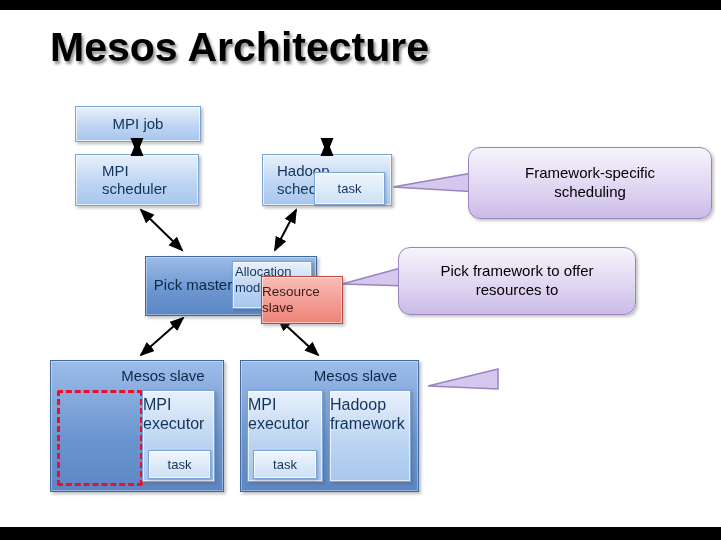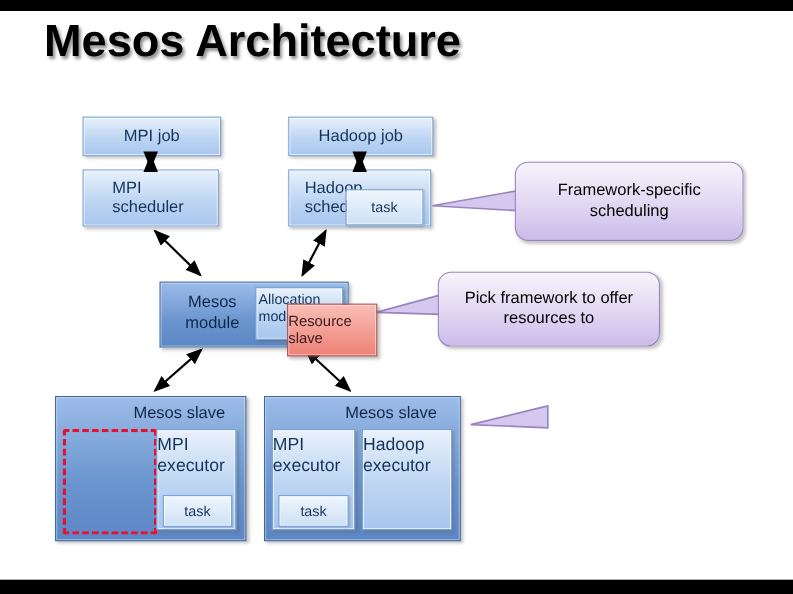--- a/index.html
+++ b/index.html
@@ -3,38 +3,38 @@
 <meta charset="utf-8">
 <style>
   html,body{margin:0;padding:0;background:#fff;}
   .slide{position:relative;width:721px;height:540px;background:#ffffff;overflow:hidden;
          font-family:"Liberation Sans","DejaVu Sans",sans-serif;}
   .abs{position:absolute;}
   .bar{position:absolute;left:0;width:721px;background:#000;z-index:10;}
   .bar.top{top:0;height:10px;}
   .bar.bottom{bottom:0;height:13px;}
 
-  .title{position:absolute;left:40px;top:14px;margin:0;font-size:41px;font-weight:800;
+  .title{position:absolute;left:40px;top:14px;margin:10px;font-size:41px;font-weight:800;
          color:#000;letter-spacing:0px;text-shadow:2px 3px 3px #8f8f8f;z-index:2;}
 
   .bluebox{position:absolute;display:flex;align-items:center;justify-content:center;text-align:left;
            background:linear-gradient(#e9f1fb,#bdd5f2 55%,#a8c6ee);
            border:1px solid #7da4d6;color:#13335c;line-height:1.2;
            box-shadow:2px 2px 3px rgba(90,90,90,.4), inset 0 0 0 1px rgba(255,255,255,.65);}
   .darkbox{position:absolute;background:linear-gradient(#9cbce8,#6b95cf 60%,#5c87c5);
            border:1px solid #41699f;color:#0f2747;
            box-shadow:2px 2px 3px rgba(90,90,90,.4), inset 0 0 0 1px rgba(255,255,255,.35);}
   .taskbox{position:absolute;display:flex;align-items:center;justify-content:center;text-align:center;
            background:linear-gradient(#eff6fc,#cde0f5);
            border:1px solid #7da4d6;color:#13335c;
            box-shadow:1px 1px 2px rgba(90,90,90,.4), inset 0 0 0 1px rgba(255,255,255,.7);}
   .callout{position:absolute;display:flex;align-items:center;justify-content:center;text-align:center;
            background:linear-gradient(#f7f4fb,#dcd1f1 65%,#cabbe7);
            border:1.5px solid #9a84c0;border-radius:12px;color:#000;font-size:15px;line-height:1.25;
-           box-shadow:2px 2px 3px rgba(90,90,90,.35);z-index:6;padding:4px 8px;}
+           box-shadow:2px 2px 3px rgba(90,90,90,.35);z-index:6;padding:4px 26px;}
   .boxtitle{position:absolute;text-align:center;color:#0f2747;font-size:15px;z-index:2;padding-left:27px;}
 
   #mpi-job{left:75px;top:106px;width:124px;height:34px;font-size:15px;}
   #hadoop-job{left:262px;top:106px;width:130px;height:34px;font-size:15px;}
   #mpi-sched{left:75px;top:154px;width:124px;height:52px;font-size:15px;padding:0 26px;box-sizing:border-box;}
   #hadoop-sched{left:262px;top:154px;width:130px;height:52px;font-size:15px;padding:0 14px;box-sizing:border-box;}
   #sched-task{left:314px;top:172px;width:69px;height:31px;font-size:13px;z-index:3;}
 
   #master{left:145px;top:256px;width:170px;height:58px;z-index:2;}
   #master-label{left:150px;top:261px;width:86px;height:48px;font-size:15px;display:flex;align-items:center;justify-content:center;text-align:center;color:#0f2747;z-index:3;line-height:1.25;}
@@ -84,40 +84,39 @@
 
     <line x1="137" y1="142" x2="137" y2="152" stroke="#000" stroke-width="2.2" marker-start="url(#ah)" marker-end="url(#ah)"></line>
     <line x1="327" y1="142" x2="327" y2="152" stroke="#000" stroke-width="2.2" marker-start="url(#ah)" marker-end="url(#ah)"></line>
     <line x1="141" y1="210" x2="182" y2="250" stroke="#000" stroke-width="2" marker-start="url(#ah)" marker-end="url(#ah)"></line>
     <line x1="296" y1="210" x2="275" y2="250" stroke="#000" stroke-width="2" marker-start="url(#ah)" marker-end="url(#ah)"></line>
     <line x1="183" y1="318" x2="141" y2="355" stroke="#000" stroke-width="2" marker-start="url(#ah)" marker-end="url(#ah)"></line>
     <line x1="278" y1="318" x2="318" y2="355" stroke="#000" stroke-width="2" marker-start="url(#ah)" marker-end="url(#ah)"></line>
   </svg>
 
   <div id="mpi-job" class="bluebox">MPI job</div>
-  <div id="hadoop-job" class="bluebox">Hadoop job</div>
   <div id="mpi-sched" class="bluebox">MPI scheduler</div>
   <div id="hadoop-sched" class="bluebox">Hadoop scheduler</div>
   <div id="sched-task" class="taskbox">task</div>
 
   <div id="master" class="darkbox"></div>
-  <div id="master-label" class="abs">Mesos module</div>
+  <div id="master-label" class="abs">Pick master</div>
   <div id="alloc" class="bluebox">Allocation module</div>
   <div id="resource" class="bluebox">Resource slave</div>
 
   <div id="slave-left" class="darkbox"></div>
   <div id="slave-right" class="darkbox"></div>
   <div id="slave-left-title" class="boxtitle">Mesos slave</div>
   <div id="slave-right-title" class="boxtitle">Mesos slave</div>
 
   <div id="dashed" class="abs"></div>
 
   <div id="exec-left" class="bluebox execbox">MPI executor</div>
   <div id="task-left" class="taskbox">task</div>
 
   <div id="exec-right" class="bluebox execbox">MPI executor</div>
   <div id="task-right" class="taskbox">task</div>
 
-  <div id="exec-hadoop" class="bluebox execbox">Hadoop executor</div>
+  <div id="exec-hadoop" class="bluebox execbox">Hadoop framework</div>
 
   <div id="co1" class="callout">Framework-specific scheduling</div>
   <div id="co2" class="callout">Pick framework to offer resources to</div>
 </div>
 
 </body></html>

